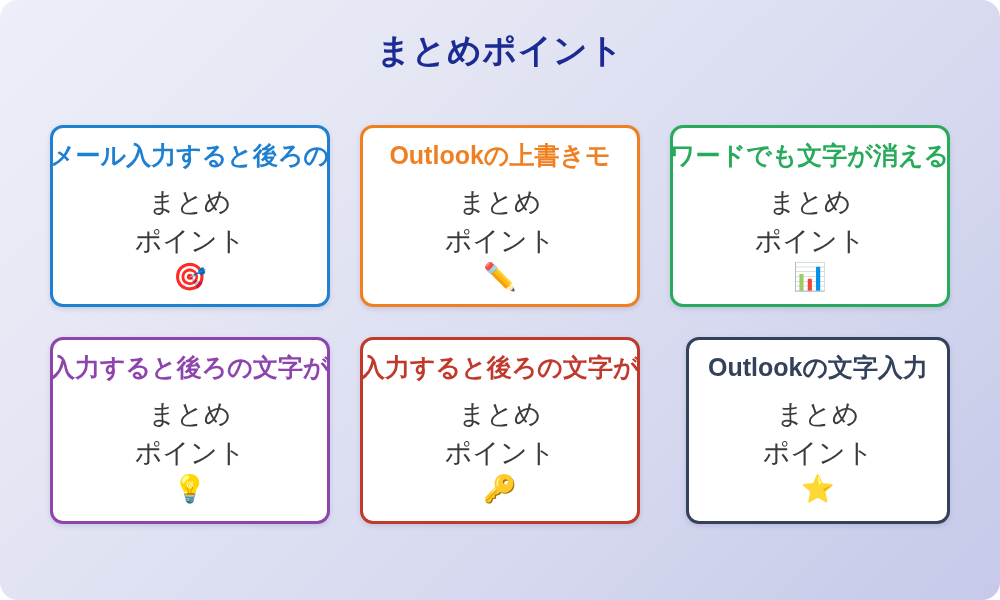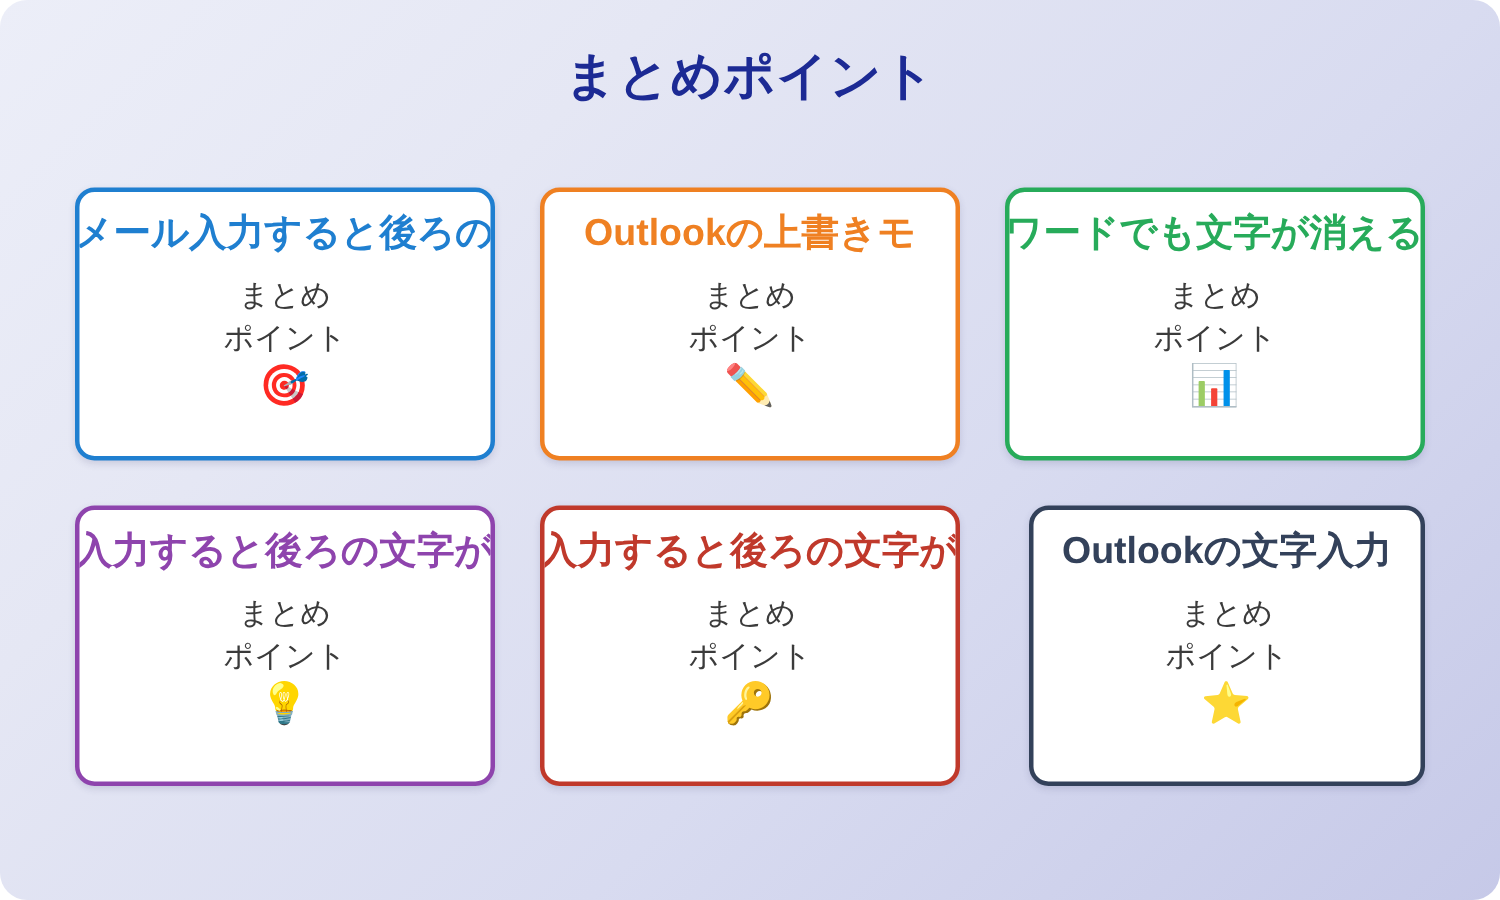--- a/index.html
+++ b/index.html
@@ -68,21 +68,21 @@
     font-size: 25px;
     font-weight: bold;
     line-height: 1.18;
     white-space: nowrap;
     overflow: hidden;
   }
 
   .card-body {
     margin-top: 12px;
     text-align: center;
-    font-size: 20px;
+    font-size: 27px;
     line-height: 1.45;
     font-weight: normal;
     color: #3b3b3b;
     white-space: pre-line;
   }
 
   .card-icon {
     margin-top: 2px;
     font-size: 27px;
     line-height: 1.1;

